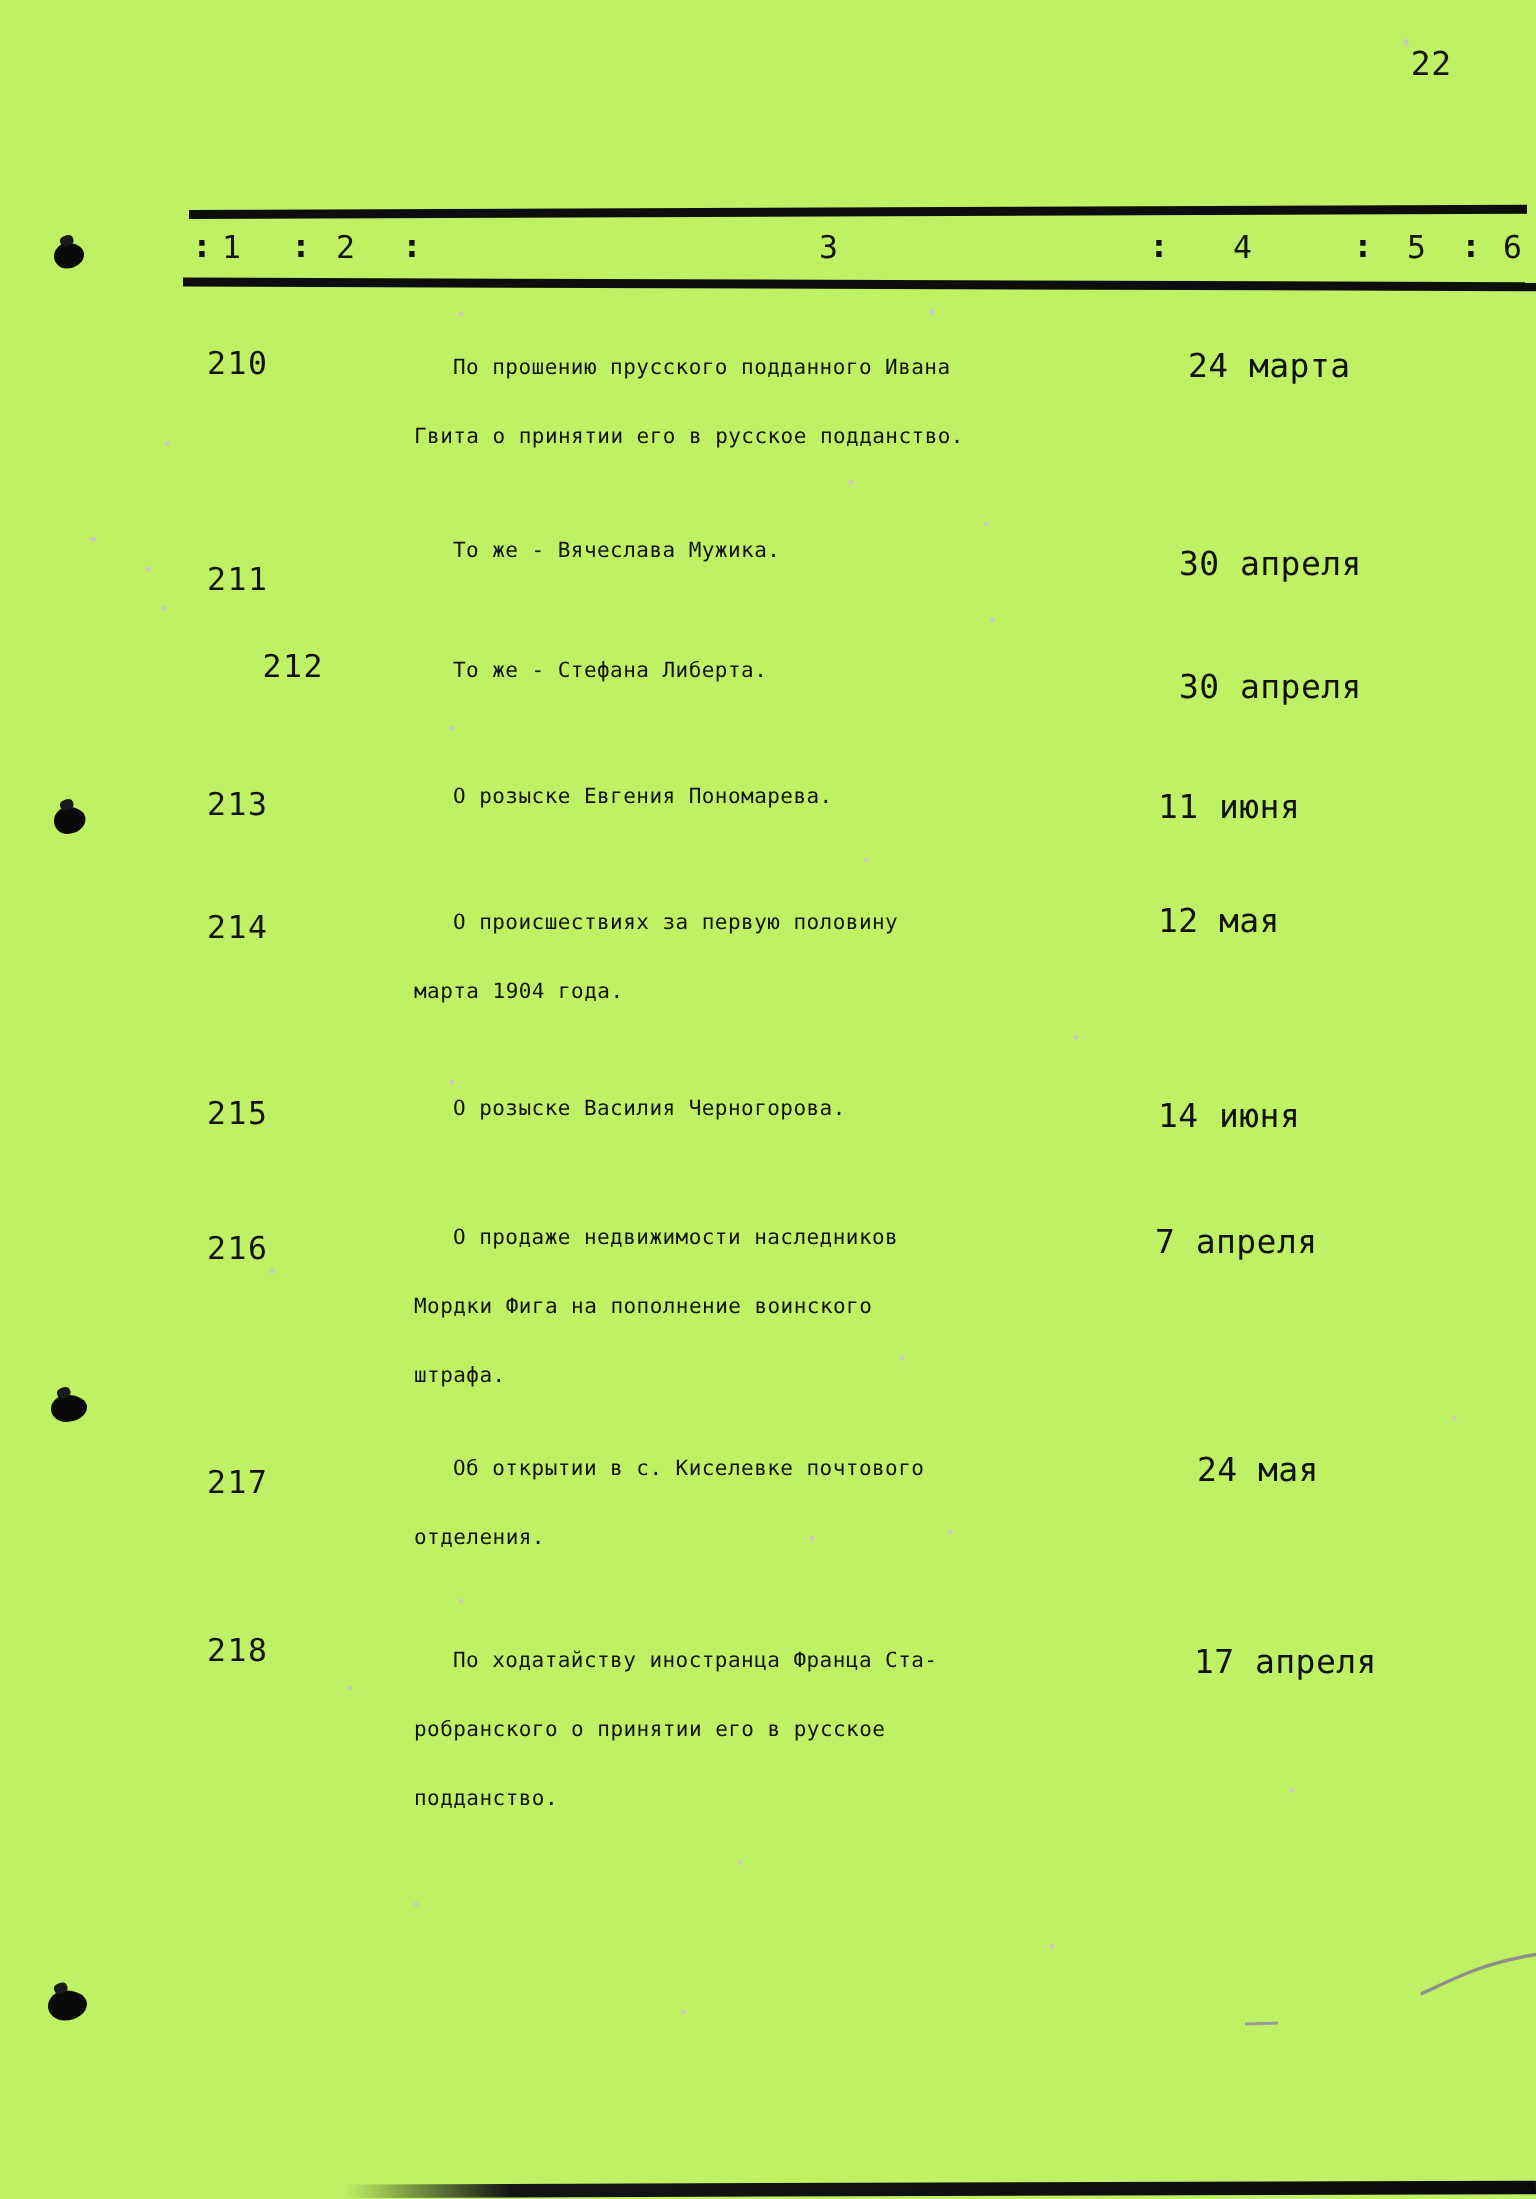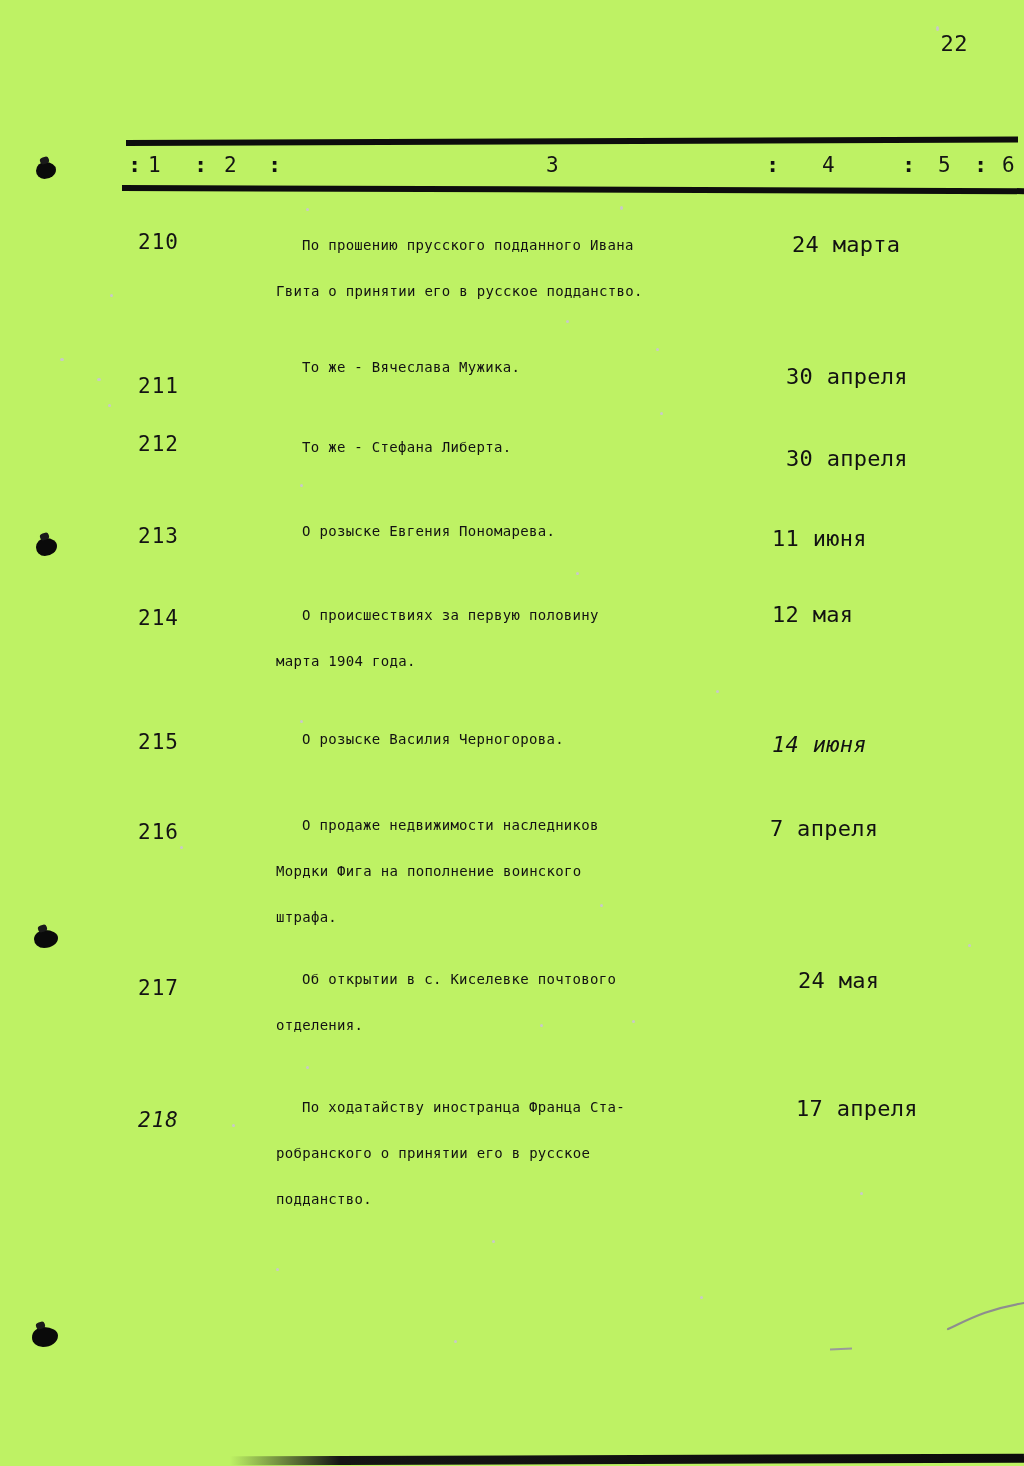--- a/index.html
+++ b/index.html
@@ -222,21 +222,21 @@
 
   <div class="entry" style="top:344px;">
     <span class="num" style="top:18px;margin-top:12px;">211</span>
     <div class="body">
       <div class="ln indent">То же - Вячеслава Мужика.</div>
     </div>
     <span class="date" style="left:786px; top:10px;">30 апреля</span>
   </div>
 
   <div class="entry" style="top:424px;">
-    <span class="num" style="top:8px;">212</span>
+    <span class="num" style="top:8px;margin-left:37px;">212</span>
     <div class="body">
       <div class="ln indent">То же - Стефана Либерта.</div>
     </div>
     <span class="date" style="left:786px; top:12px;">30 апреля</span>
   </div>
 
   <div class="entry" style="top:508px;">
     <span class="num" style="top:16px;">213</span>
     <div class="body">
       <div class="ln indent">О розыске Евгения Пономарева.</div>
@@ -251,21 +251,21 @@
       <div class="ln">марта 1904 года.</div>
     </div>
     <span class="date" style="left:772px; top:0px;">12 мая</span>
   </div>
 
   <div class="entry" style="top:716px;">
     <span class="num" style="top:14px;text-align:right;">215</span>
     <div class="body">
       <div class="ln indent">О розыске Василия Черногорова.</div>
     </div>
-    <span class="date" style="left:772px; top:6px;font-style:italic;">14 июня</span>
+    <span class="date" style="left:772px; top:6px;">14 июня</span>
   </div>
 
   <div class="entry" style="top:802px;">
     <span class="num" style="top:18px;">216</span>
     <div class="body">
       <div class="ln indent">О продаже недвижимости наследников</div>
       <div class="ln">Мордки Фига на пополнение воинского</div>
       <div class="ln">штрафа.</div>
     </div>
     <span class="date" style="left:770px; top:4px;">7 апреля</span>
@@ -274,21 +274,21 @@
   <div class="entry" style="top:956px;">
     <span class="num" style="top:20px;">217</span>
     <div class="body">
       <div class="ln indent">Об открытии в с. Киселевке почтового</div>
       <div class="ln">отделения.</div>
     </div>
     <span class="date" style="left:798px; top:2px;">24 мая</span>
   </div>
 
   <div class="entry" style="top:1084px;">
-    <span class="num" style="top:24px;font-style:italic;">218</span>
+    <span class="num" style="top:4px;">218</span>
     <div class="body">
       <div class="ln indent">По ходатайству иностранца Франца Ста-</div>
       <div class="ln">робранского о принятии его в русское</div>
       <div class="ln">подданство.</div>
     </div>
     <span class="date" style="left:796px; top:2px;">17 апреля</span>
   </div>
 
   <svg class="arc" viewBox="0 0 86 40">
     <path d="M10 34 C 28 26, 48 14, 86 8" fill="none" stroke="#8e8e8e" stroke-width="2.2" stroke-linecap="round"></path>

